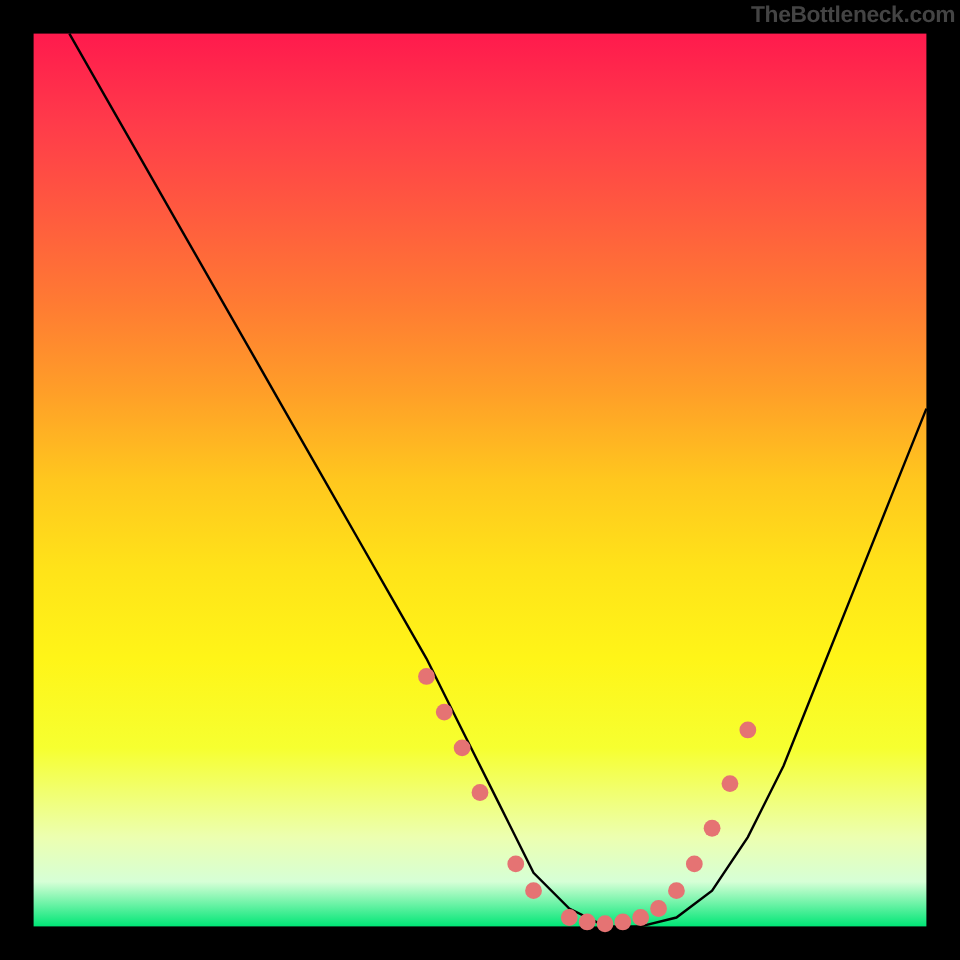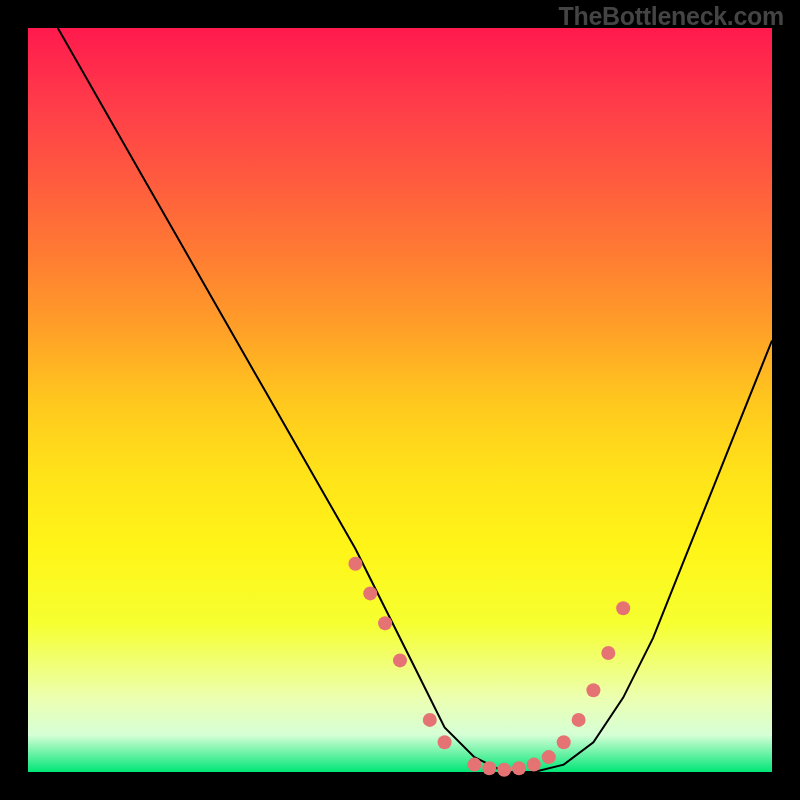--- a/index.html
+++ b/index.html
@@ -7,23 +7,23 @@
     width: 800px;
     height: 800px;
     background: #000;
     position: relative;
     overflow: hidden;
     font-family: Arial, Helvetica, sans-serif;
   }
   .watermark {
     position: absolute;
     top: 2px;
-    right: 16px;
+    right: 4px;
     color: #444;
-    font-size: 25px;
+    font-size: 19px;
     font-weight: bold;
     letter-spacing: -0.3px;
     z-index: 10;
   }
   .plot-area {
     position: absolute;
     top: 28px;
     left: 28px;
     width: 744px;
     height: 744px;

